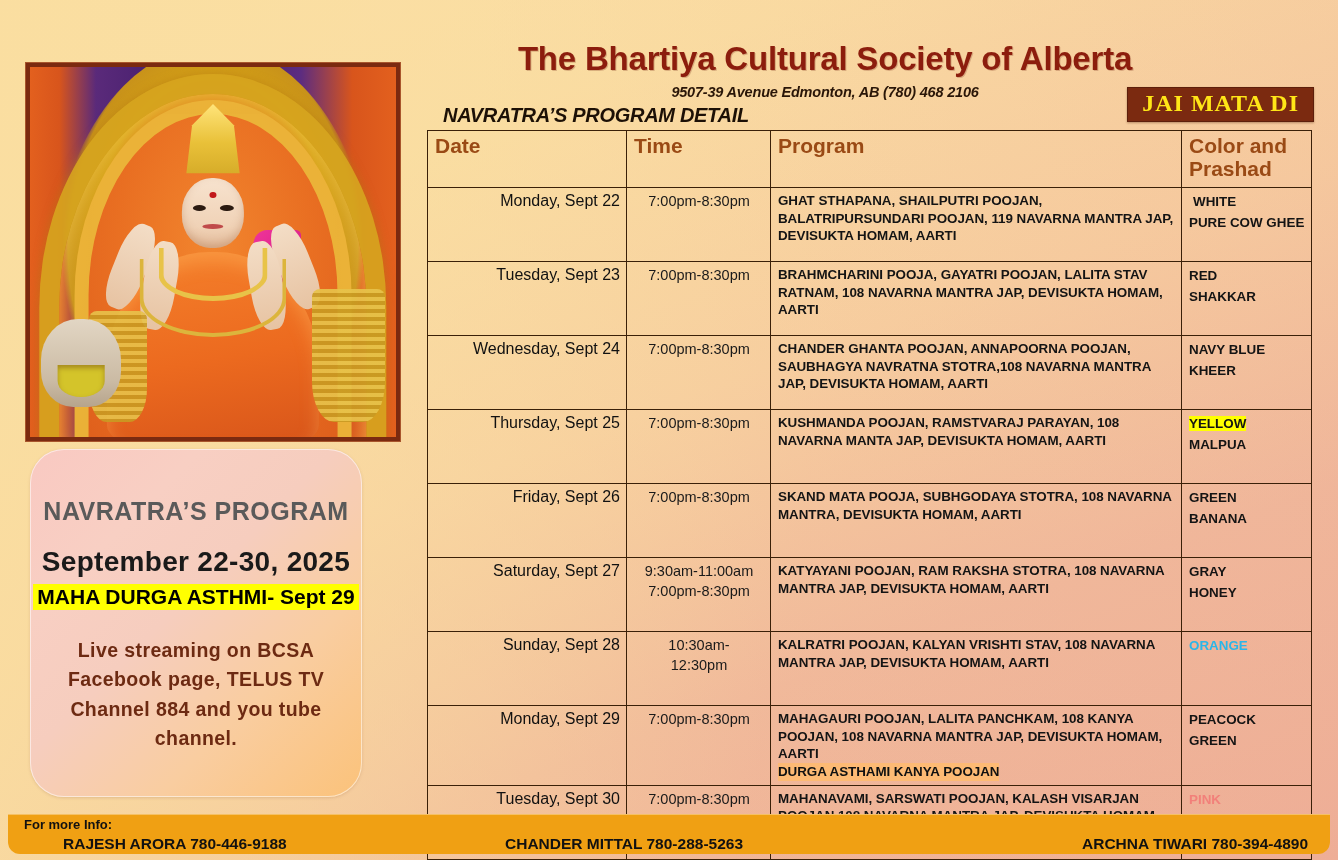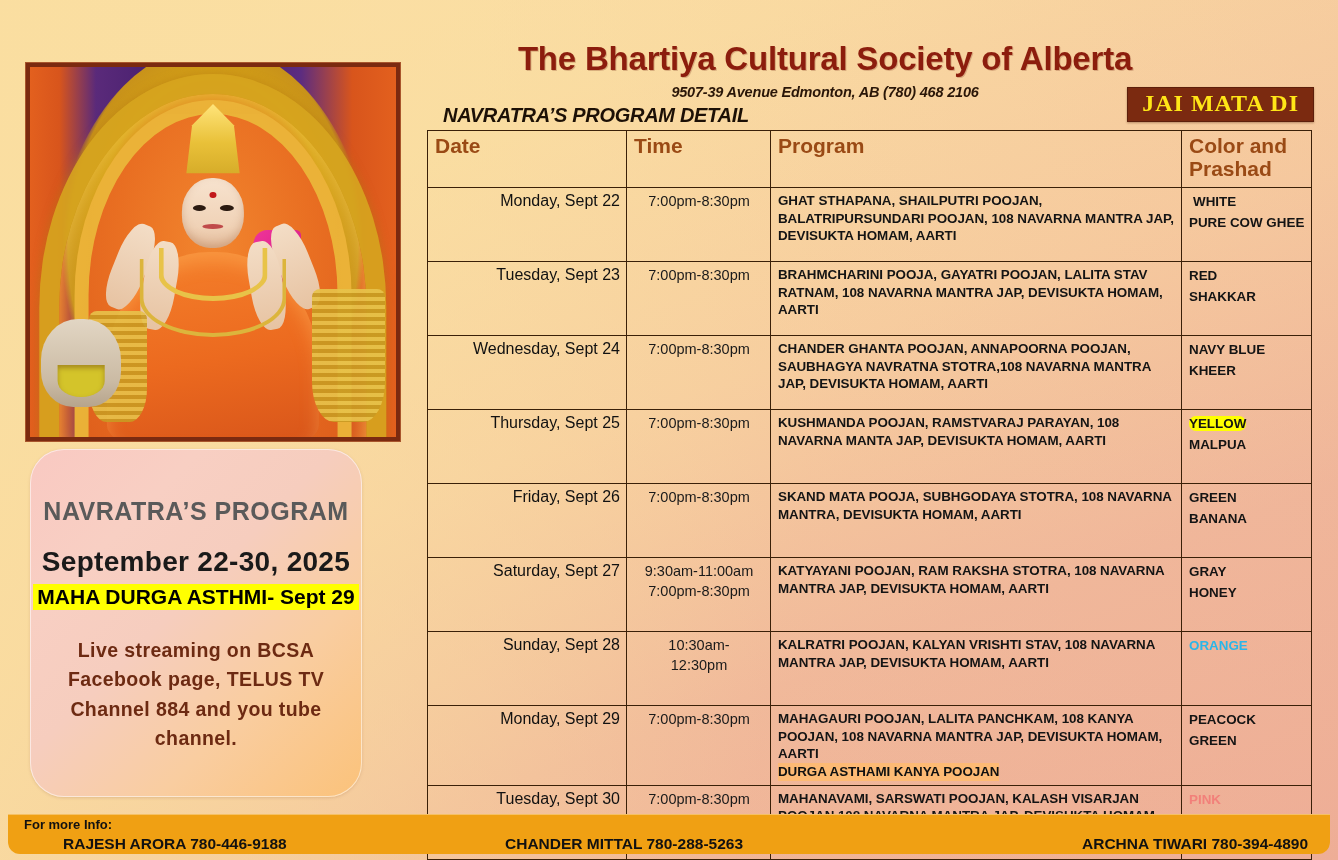--- a/index.html
+++ b/index.html
@@ -155,21 +155,21 @@
     line-height:1.08;
   }
   th.h-date,th.h-time,th.h-prog{background:#fadc8c;}
   th.h-color{background:transparent;}
   td.d-date{font-size:16px;font-weight:normal;color:#111;white-space:nowrap;background:transparent;text-align:right;}
   td.d-time{font-size:14.5px;color:#1a1a1a;text-align:center;background:rgba(250,220,140,.55);line-height:1.35;}
   td.d-prog{font-size:13.4px;font-weight:bold;color:#141414;background:#fadc8c;line-height:1.32;letter-spacing:-.05px;}
   td.d-color{font-size:13.4px;font-weight:bold;color:#141414;background:transparent;line-height:1.55;}
   .r-h{height:74px;}
   .prog-extra{display:inline-block;background:#fdba74;color:#111;}
-  .col-yellow{background:#ffff00;border-radius:7px;}
+  .col-yellow{background:#ffff00;}
   .col-orange{color:#2ab6e8;}
   .col-pink{color:#f2807a;}
   .col-white{padding-left:4px;}
 
   
   #footer{
     position:absolute;left:8px;right:8px;bottom:6px;height:40px;
     background:#f0a013;
     border-radius:0 0 12px 12px;
     box-shadow:inset 0 1px 0 rgba(255,255,255,.35);
@@ -242,21 +242,21 @@
         <th class="h-date">Date</th>
         <th class="h-time">Time</th>
         <th class="h-prog">Program</th>
         <th class="h-color">Color and Prashad</th>
       </tr>
     </thead>
     <tbody id="prog-body">
         <tr class="r-h">
           <td class="d-date">Monday, Sept 22</td>
           <td class="d-time">7:00pm-8:30pm</td>
-          <td class="d-prog">GHAT STHAPANA, SHAILPUTRI POOJAN, BALATRIPURSUNDARI POOJAN, 108 NAVARNA MANTRA JAP, DEVISUKTA HOMAM, AARTI</td>
+          <td class="d-prog">GHAT STHAPANA, SHAILPUTRI POOJAN, BALATRIPURSUNDARI POOJAN, 119 NAVARNA MANTRA JAP, DEVISUKTA HOMAM, AARTI</td>
           <td class="d-color"><span class="col-white"> WHITE</span><br><span>PURE COW GHEE</span></td>
         </tr>
         <tr class="r-h">
           <td class="d-date">Tuesday, Sept 23</td>
           <td class="d-time">7:00pm-8:30pm</td>
           <td class="d-prog">BRAHMCHARINI POOJA, GAYATRI POOJAN, LALITA STAV RATNAM, 108 NAVARNA MANTRA JAP, DEVISUKTA HOMAM, AARTI</td>
           <td class="d-color"><span>RED</span><br><span>SHAKKAR</span></td>
         </tr>
         <tr class="r-h">
           <td class="d-date">Wednesday, Sept 24</td>

